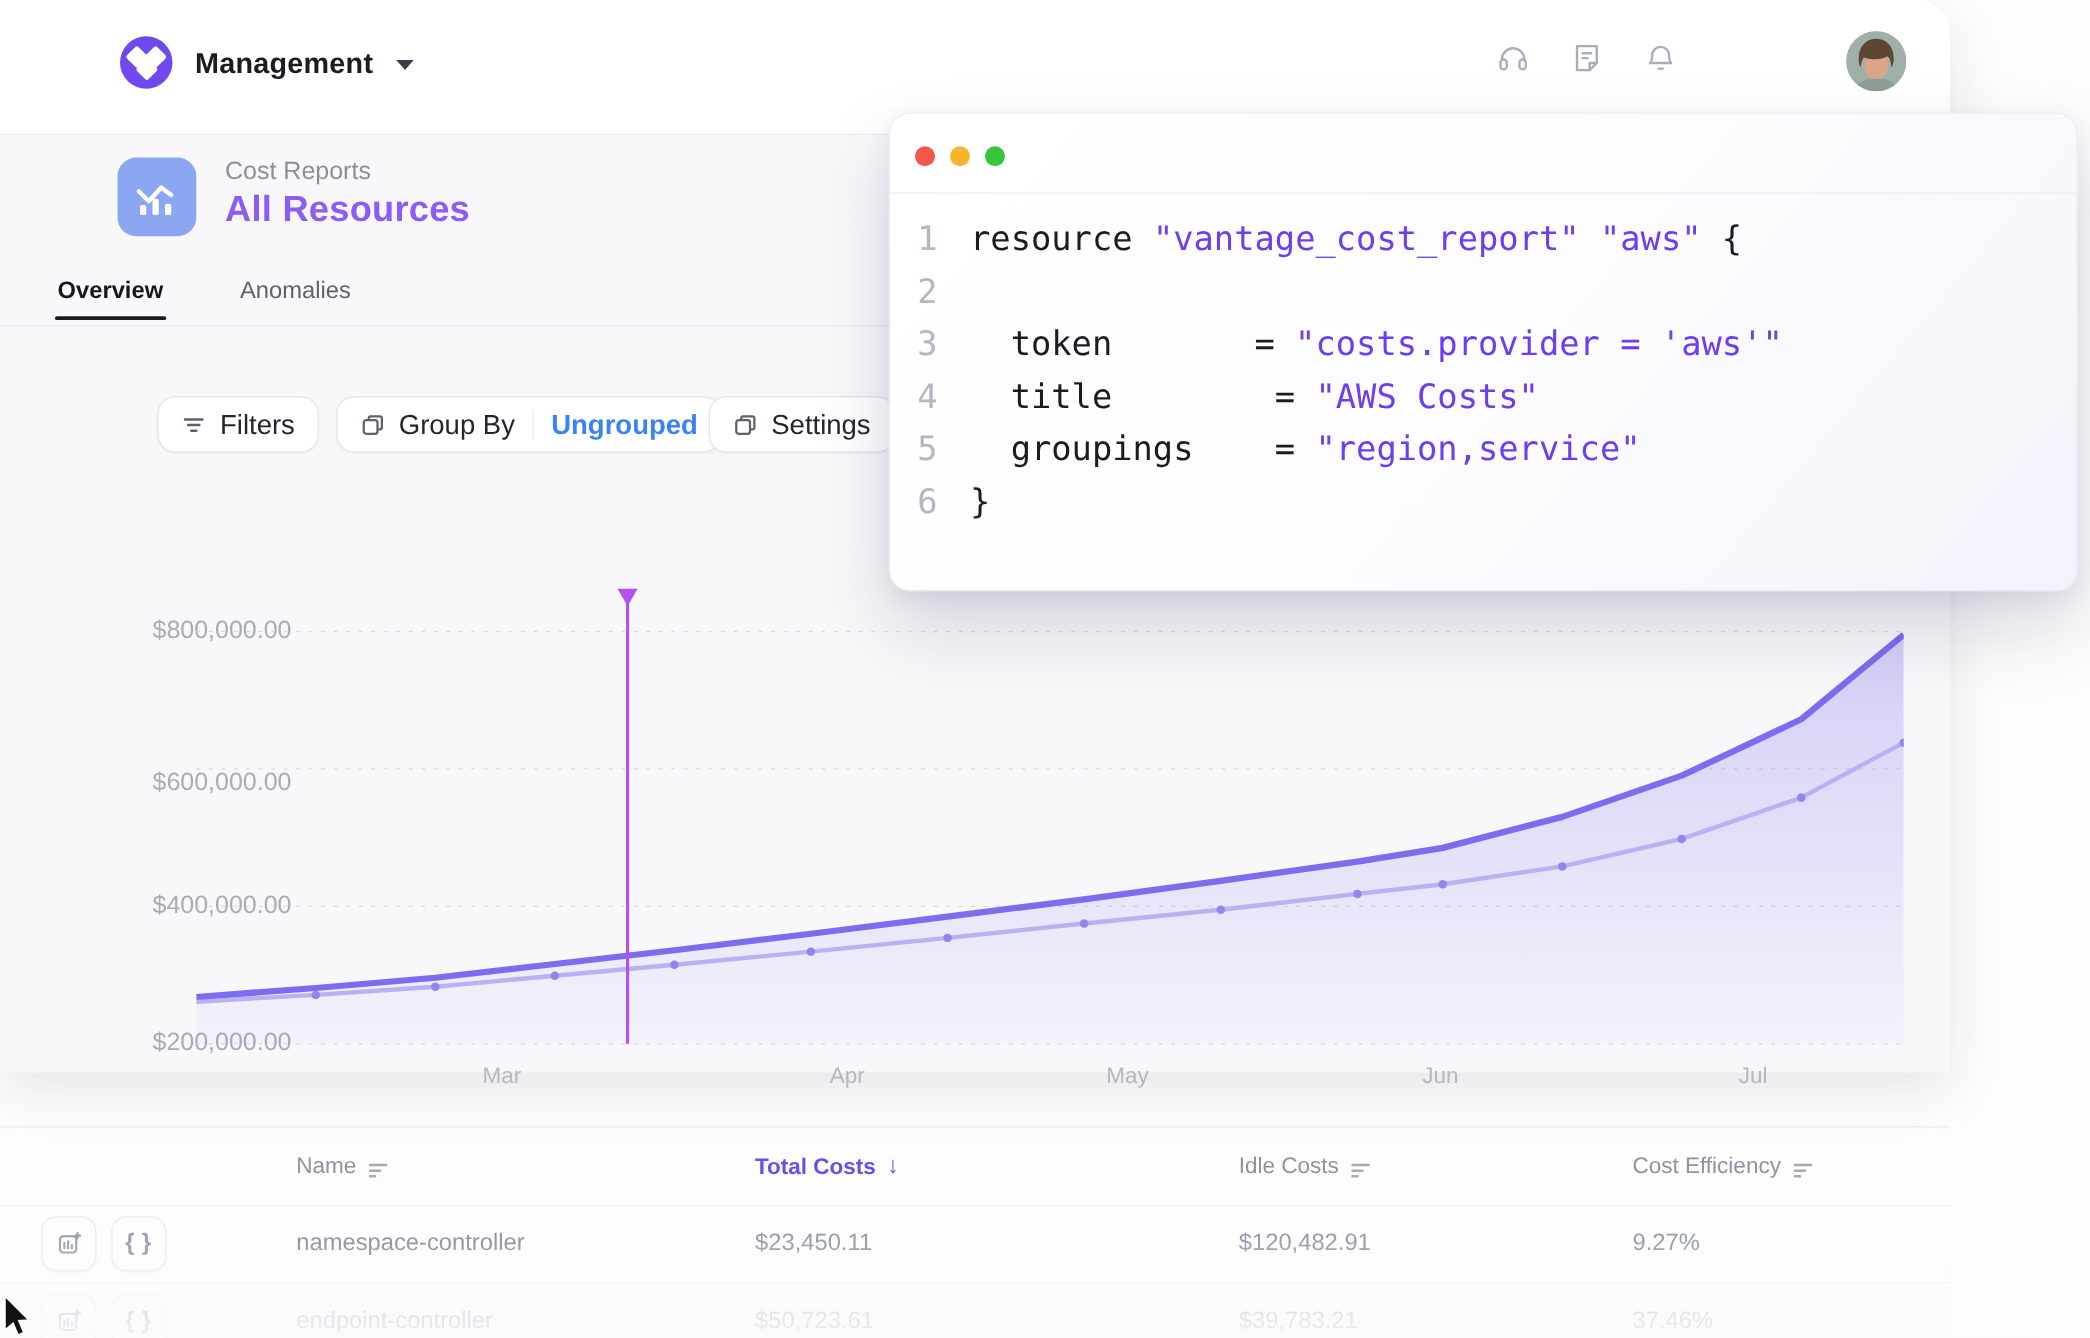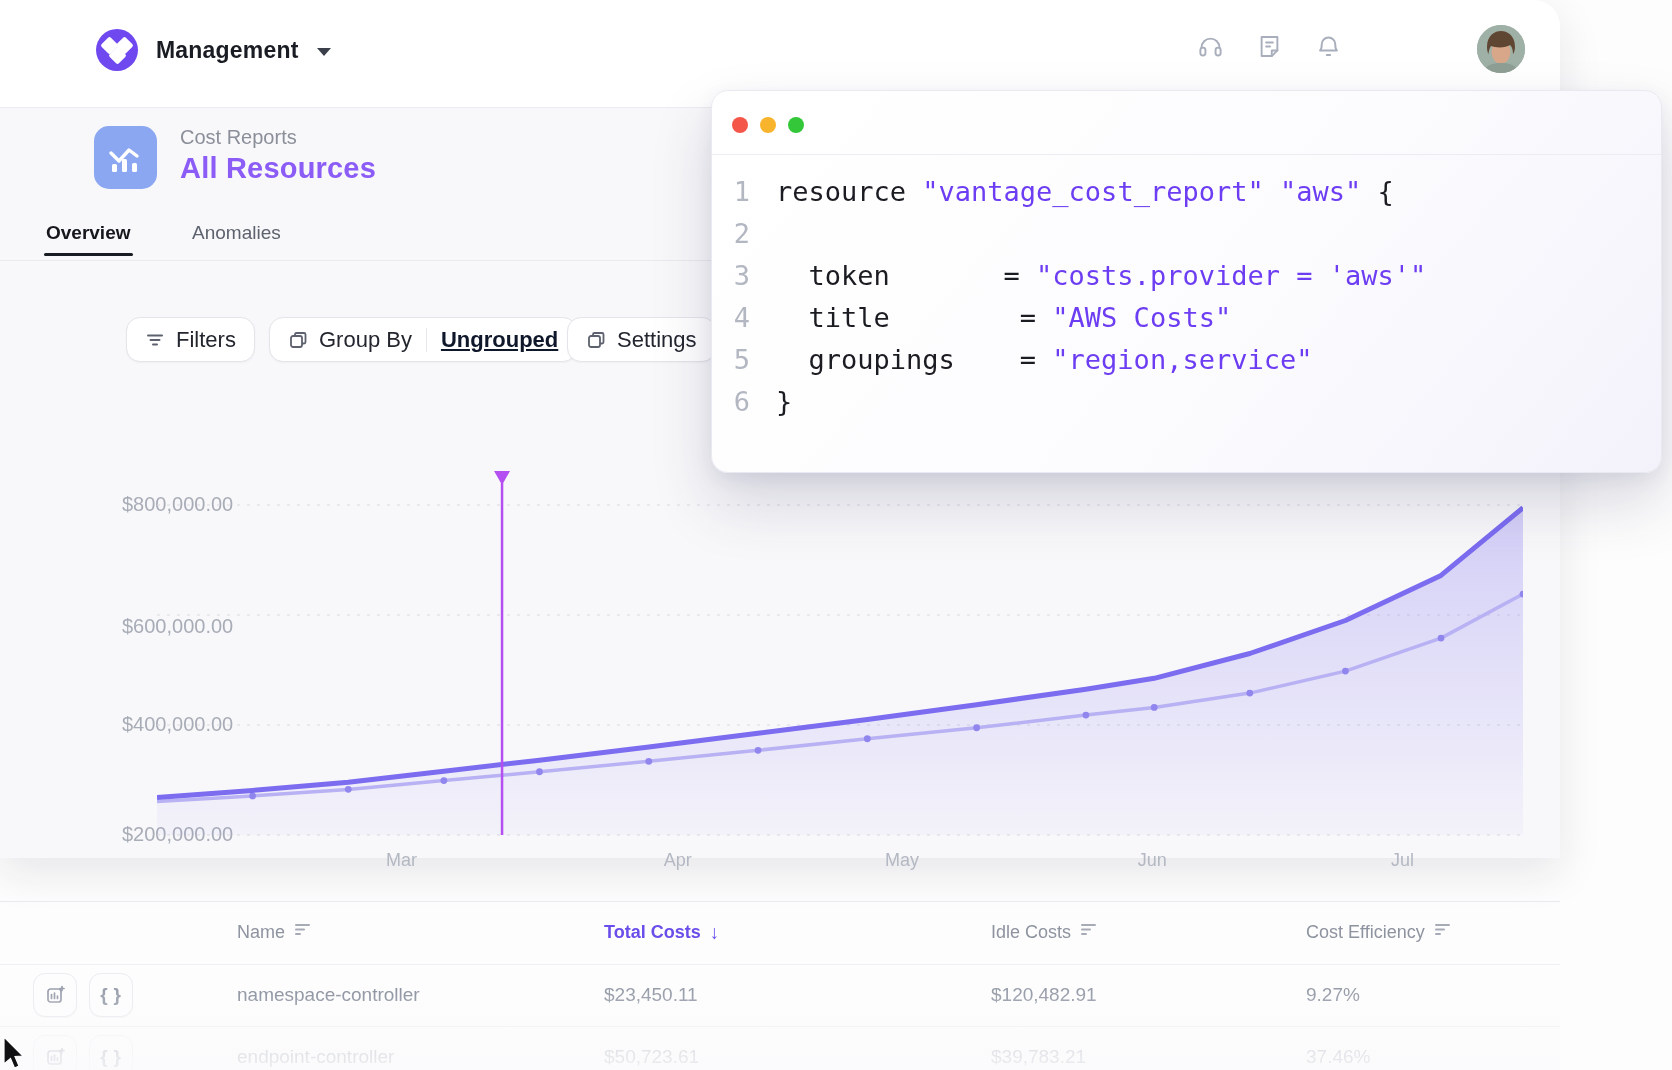--- a/index.html
+++ b/index.html
@@ -41,35 +41,35 @@
   .tab.inactive{left:192px;color:#5d626e;font-weight:500;}
   
   .btn{position:absolute;top:293px;height:45px;background:#fff;border:1px solid #e4e4ea;border-radius:14px;
        display:flex;align-items:center;gap:11px;padding:0 18px;box-sizing:border-box;
        font-size:22px;color:#23262e;font-weight:500;cursor:pointer;box-shadow:0 1px 2px rgba(16,24,40,.04);margin-top:24px;}
   .btn .gicon{color:#5d626e;display:flex;}
   #btn-filters{left:126px;}
   #btn-groupby{left:269px;}
   #btn-settings{left:567px;}
   .gb-divider{width:1px;height:24px;background:#e7e7ec;margin:0 3px;}
-  .gb-value{color:#0f172a;font-weight:600;text-decoration:underline;}
+  .gb-value{color:#3b82f6;font-weight:600;}
   
   .metric{position:absolute;left:200px;top:378px;width:240px;text-align:center;}
   .metric-value{font-size:32px;font-weight:700;color:#15171d;letter-spacing:.2px;}
   .metric-label{font-size:20px;color:#6f7480;margin-top:10px;}
   
   .y-labels{position:absolute;left:122px;top:465px;width:160px;height:380px;pointer-events:none;}
   .y-labels div{position:absolute;font-size:20px;color:#a8acb7;}
   .x-labels{position:absolute;left:157px;top:850px;width:1366px;height:30px;pointer-events:none;}
   .x-labels div{position:absolute;width:80px;text-align:center;font-size:18px;color:#b4b8c3;}
   #chart-svg{position:absolute;left:157px;top:465px;}
   
   .table{position:absolute;left:0;top:901px;width:1560px;height:169px;border-top:1px solid #e9e9ee;}
   .thead{position:absolute;left:0;top:0;width:1560px;height:62px;border-bottom:1px solid #efeff3;}
-  .th{position:absolute;top:20px;display:flex;align-items:flex-start;gap:9px;font-size:18px;color:#8e93a0;font-weight:500;cursor:pointer;}
+  .th{position:absolute;top:20px;display:flex;align-items:flex-end;gap:9px;font-size:18px;color:#8e93a0;font-weight:500;cursor:pointer;}
   .th.active{color:#6b4eea;font-weight:700;}
   .th .sort{display:flex;color:#a7abb6;}
   .th.active .sort{color:#6b4eea;font-size:19px;font-weight:700;}
   .tr{position:absolute;left:0;width:1560px;height:62px;}
   .td{position:absolute;top:20px;font-size:19px;color:#979da9;}
   .td.name{color:#8f95a2;}
   .action{position:absolute;top:9px;width:42px;height:42px;border:1px solid #ebebf0;border-radius:12px;background:#fdfdfe;
           display:flex;align-items:center;justify-content:center;color:#9aa0ad;cursor:pointer;box-shadow:0 1px 1px rgba(16,24,40,.03);}
   .action.a1{left:33px;}
   .action.a2{left:89px;}

